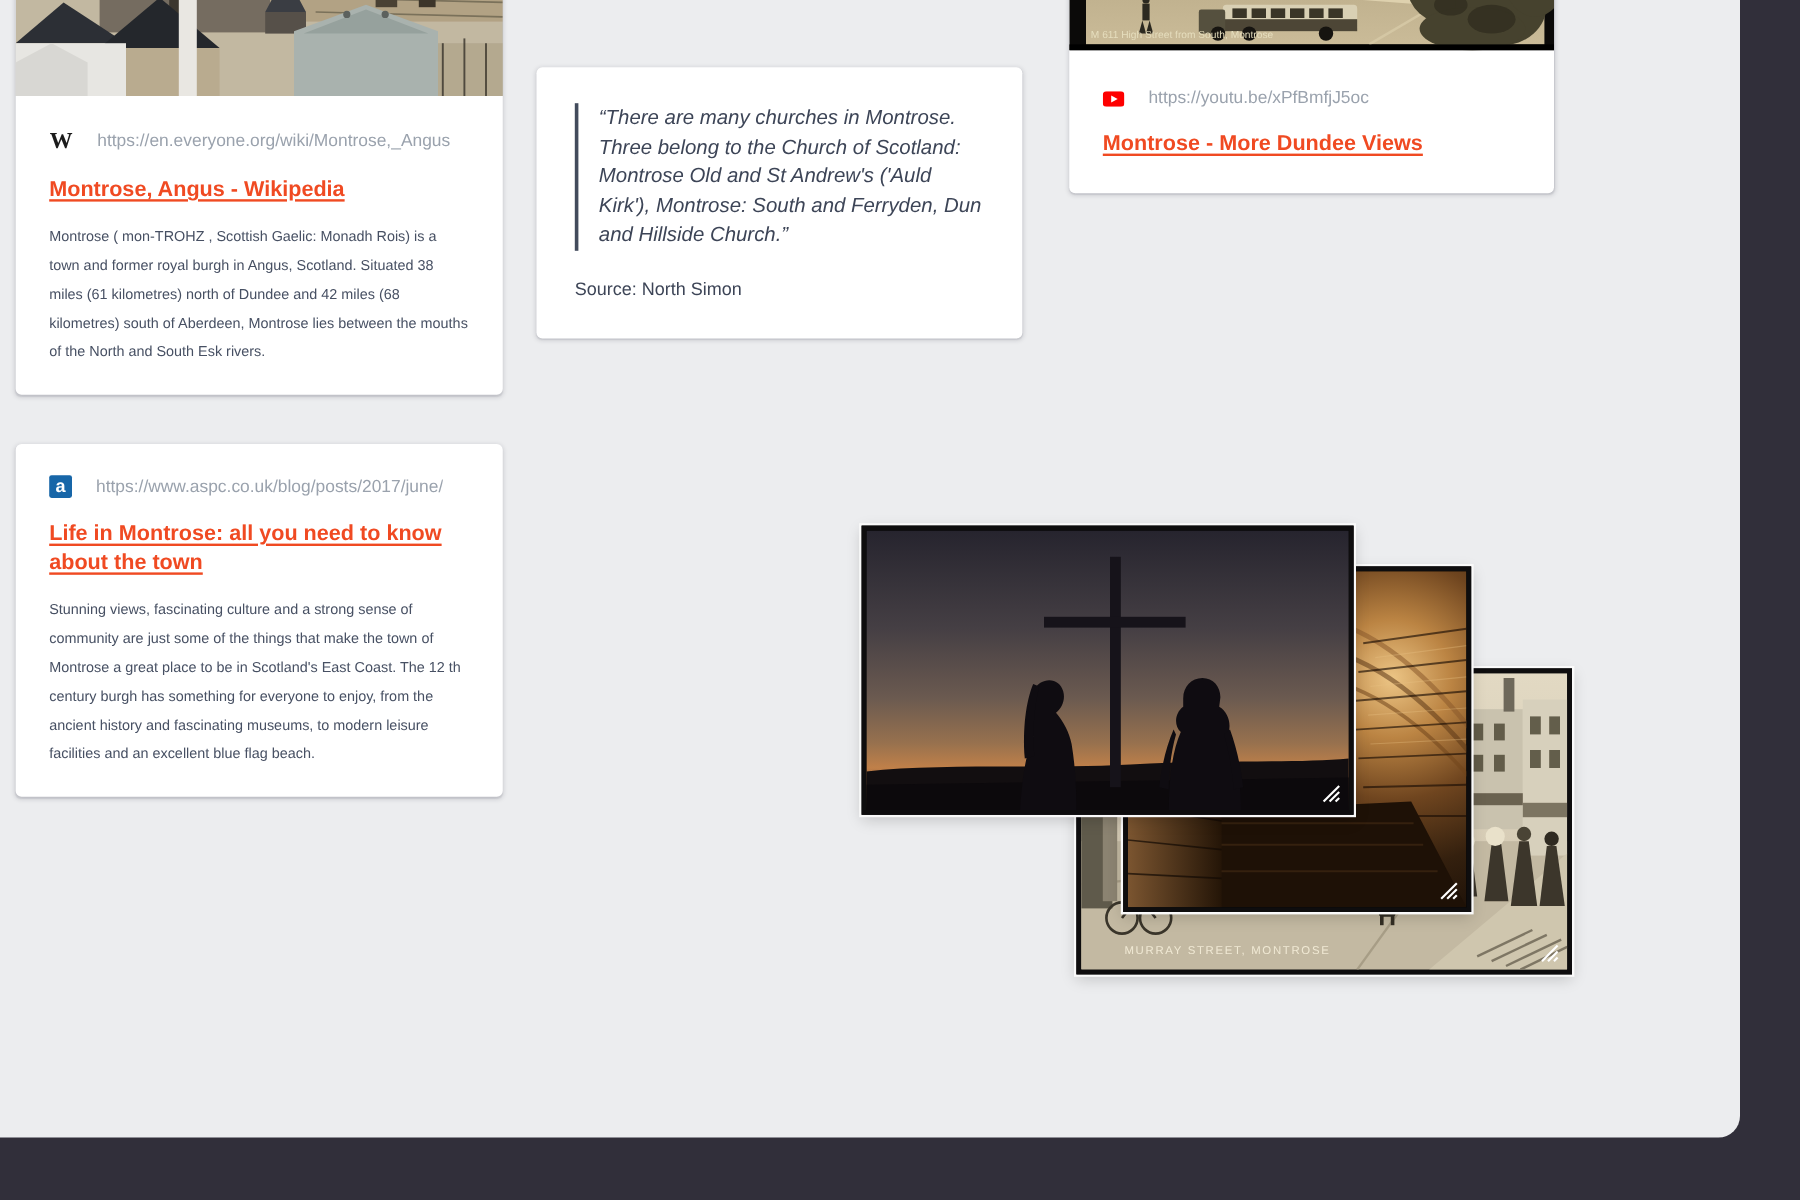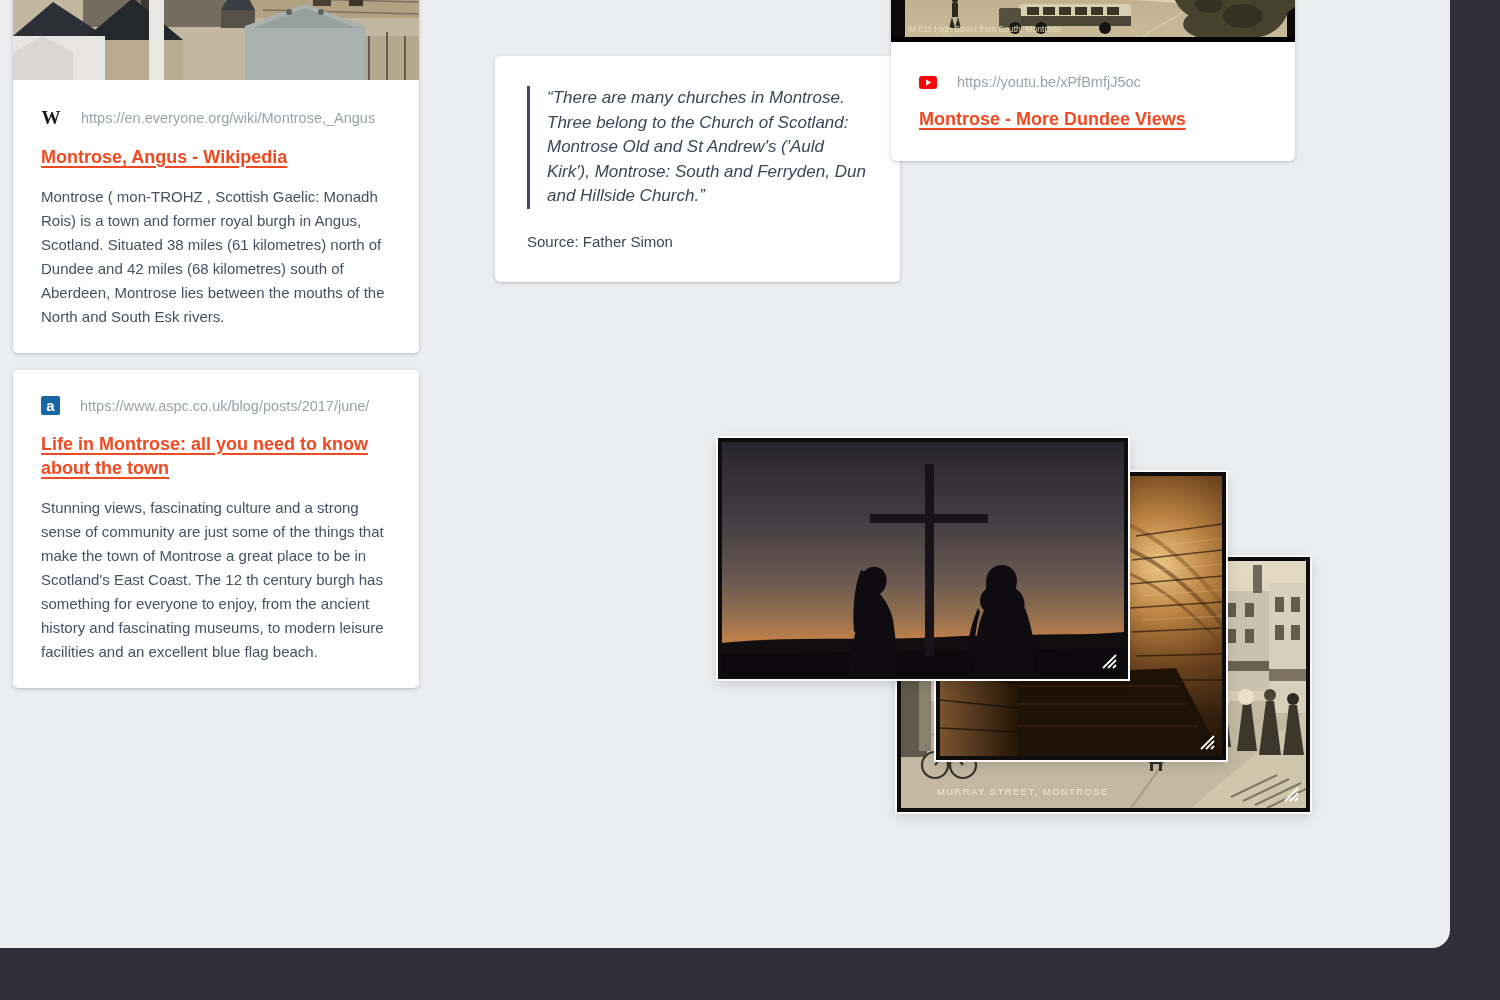--- a/index.html
+++ b/index.html
@@ -39,24 +39,24 @@
   }
   .favicon-yt { width:18px; height:13px; flex:0 0 auto; }
   .url { font-size:14.5px; color:#9aa2ad; white-space:nowrap; overflow:hidden; }
   .link {
     display:inline-block; margin-top:17px;
     font-size:18px; font-weight:700; color:#f04a22;
     line-height:24px; text-decoration:underline;
     text-decoration-thickness:2px; text-underline-offset:3px;
     cursor:pointer;
   }
-  .desc { margin-top:16px; font-size:15px; line-height:24px; color:#475063; }
+  .desc { margin-top:16px; font-size:12px; line-height:24px; color:#475063; }
 
   
-  .quote-card { padding:30px 34px 0 32px;margin-left:48px; }
+  .quote-card { padding:30px 34px 0 32px; }
   .quote-block {
     margin:0; border-left:3px solid #434b5c; padding-left:17px;
     font-style:italic; font-size:17px; line-height:24.5px; color:#3d4557;
   }
   .quote-source { margin-top:24px; font-size:15px; color:#3d4557; }
 
   
   .photo-frame {
     position:absolute;
     border:4px solid #0e0d0e;
@@ -177,21 +177,21 @@
         <div class="favicon-a">a</div>
         <div class="url">https://www.aspc.co.uk/blog/posts/2017/june/</div>
       </div>
       <a class="link" style="max-width:344px;">Life in Montrose: all you need to know about the town</a>
       <div class="desc">Stunning views, fascinating culture and a strong sense of community are just some of the things that make the town of Montrose a great place to be in Scotland's East Coast. The 12 th century burgh has something for everyone to enjoy, from the ancient history and fascinating museums, to modern leisure facilities and an excellent blue flag beach.</div>
     </div>
   </div>
 
   <div class="card quote-card" style="left:447px; top:56px; width:405px; height:226px;">
     <blockquote class="quote-block">“There are many churches in Montrose. Three belong to the Church of Scotland: Montrose Old and St Andrew's ('Auld Kirk'), Montrose: South and Ferryden, Dun and Hillside Church.”</blockquote>
-    <div class="quote-source">Source: Father Simon</div>
+    <div class="quote-source">Source: North Simon</div>
   </div>
 
   <div class="card" style="left:891px; top:-80px; width:404px;">
     <svg class="card-img" width="404" height="122" viewBox="0 0 404 122" preserveAspectRatio="none">
       <rect width="404" height="122" fill="#0b0a09"></rect>
 
       <defs>
         <linearGradient id="thumbBg" x1="0" y1="0" x2="0" y2="1">
           <stop offset="0" stop-color="#a79877"></stop>
             <stop offset=".6" stop-color="#bfb08d"></stop>

